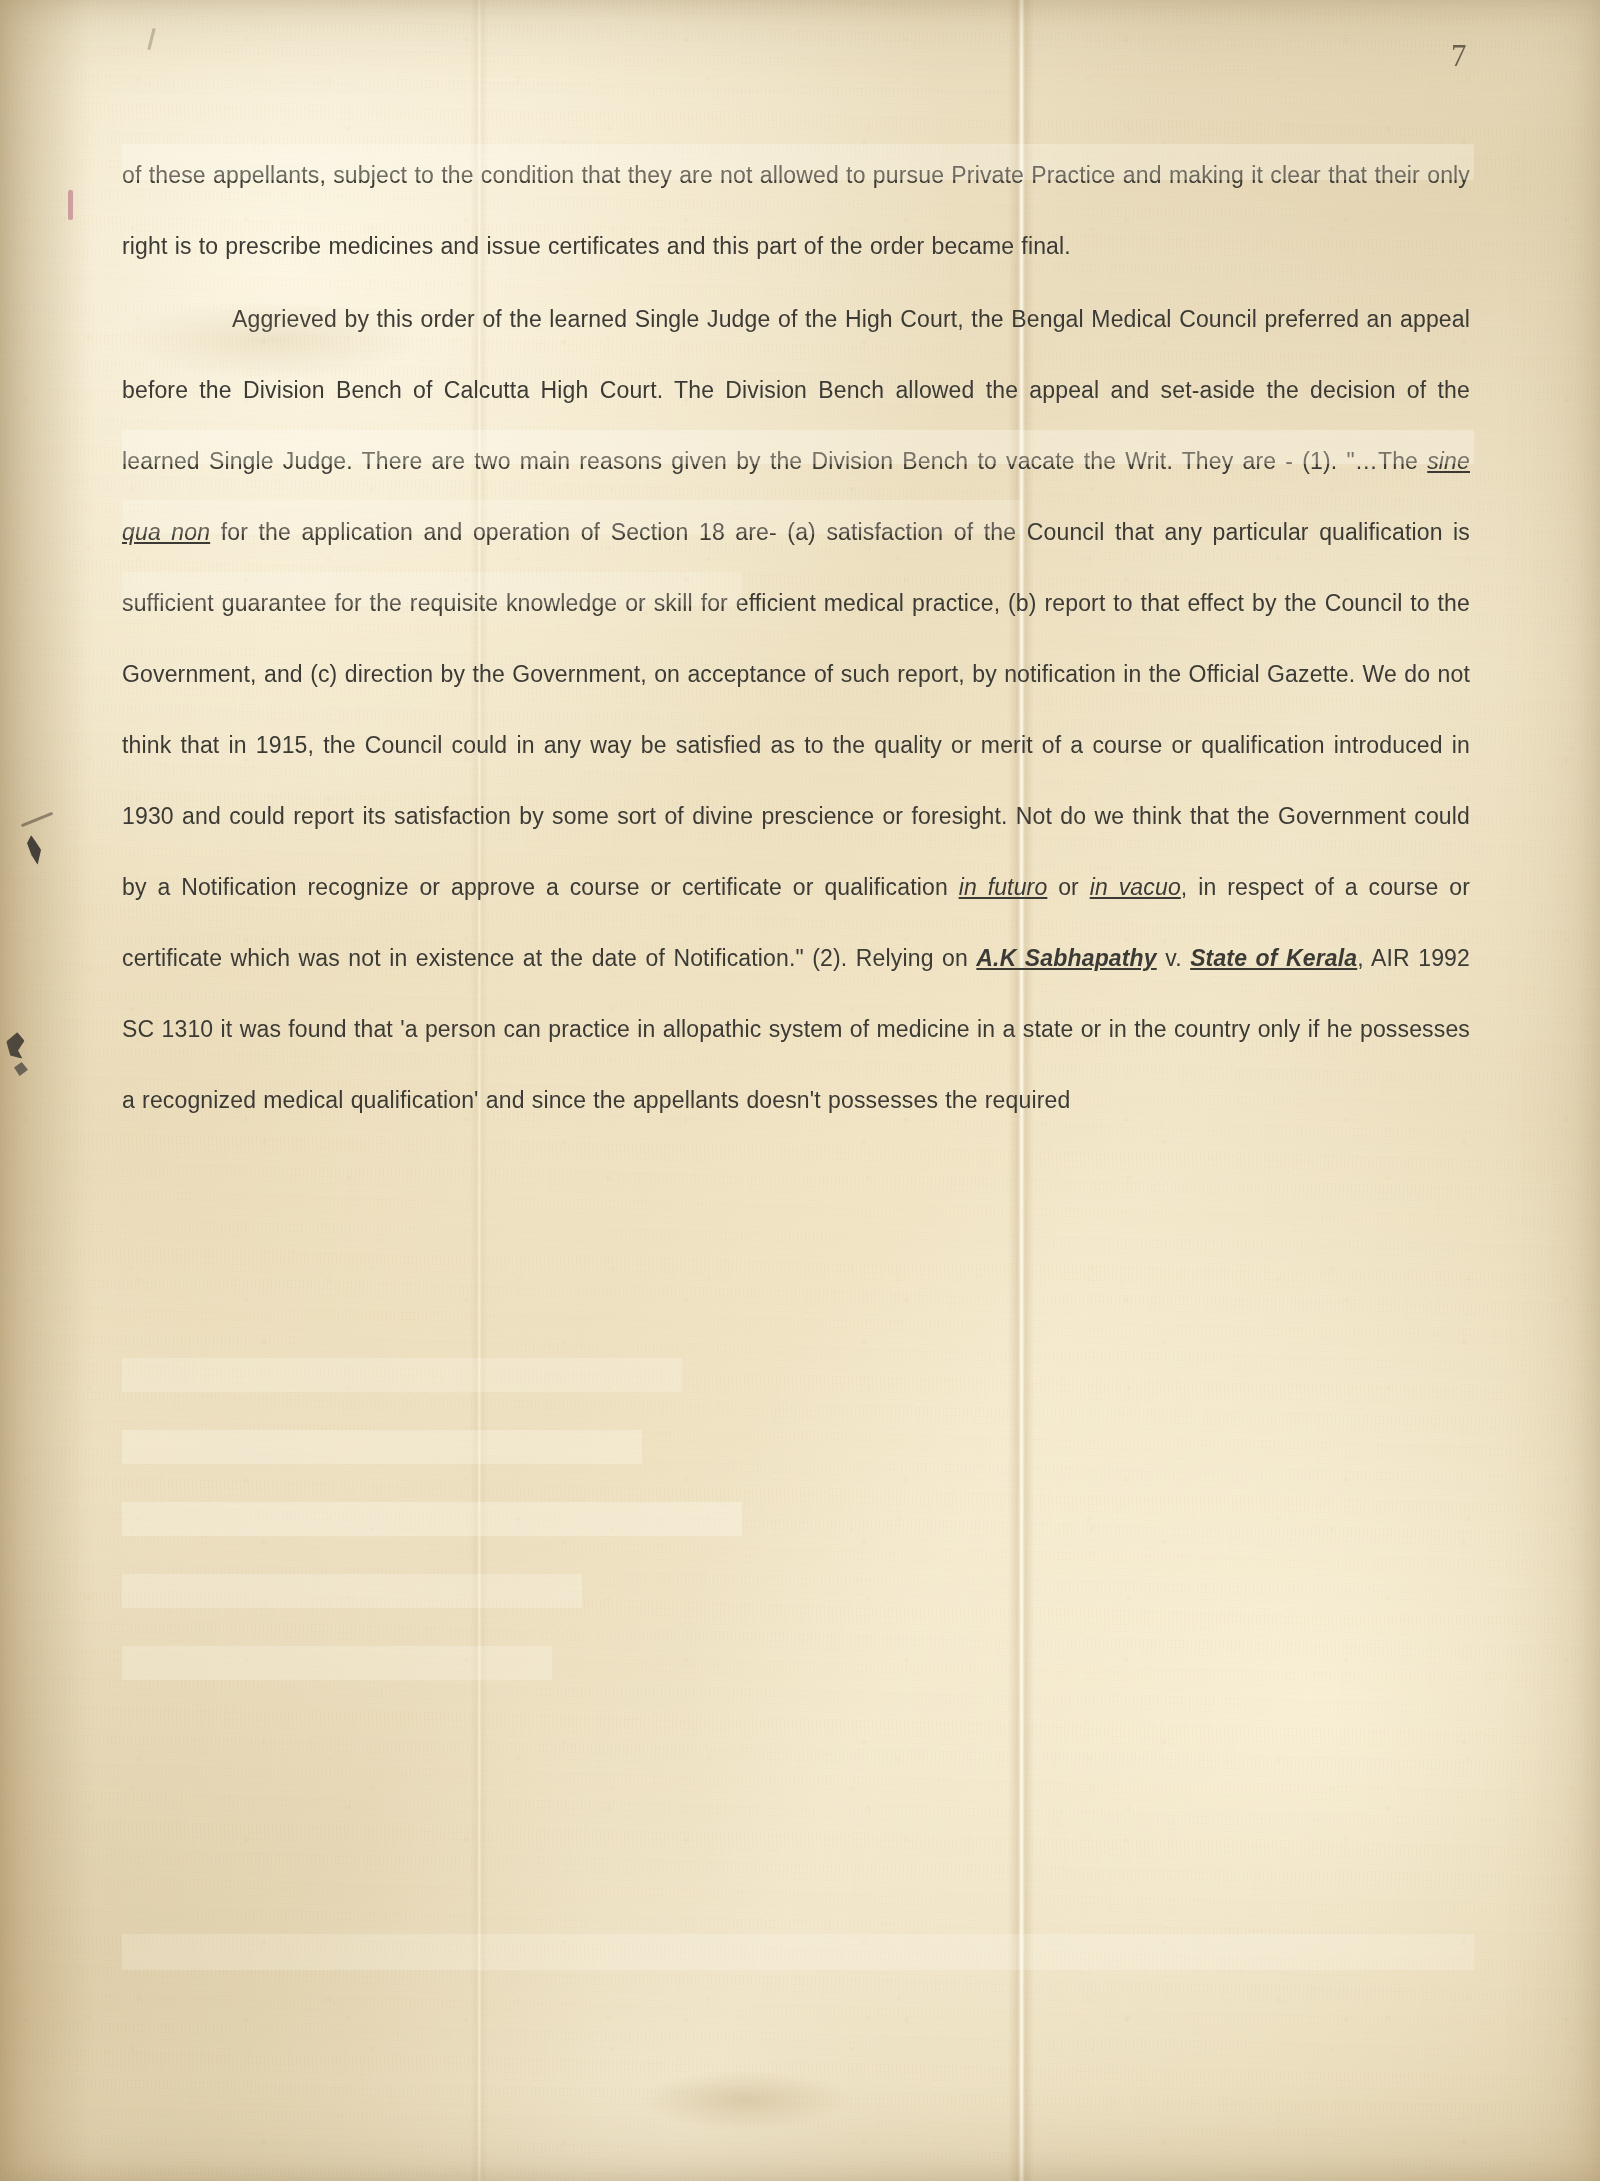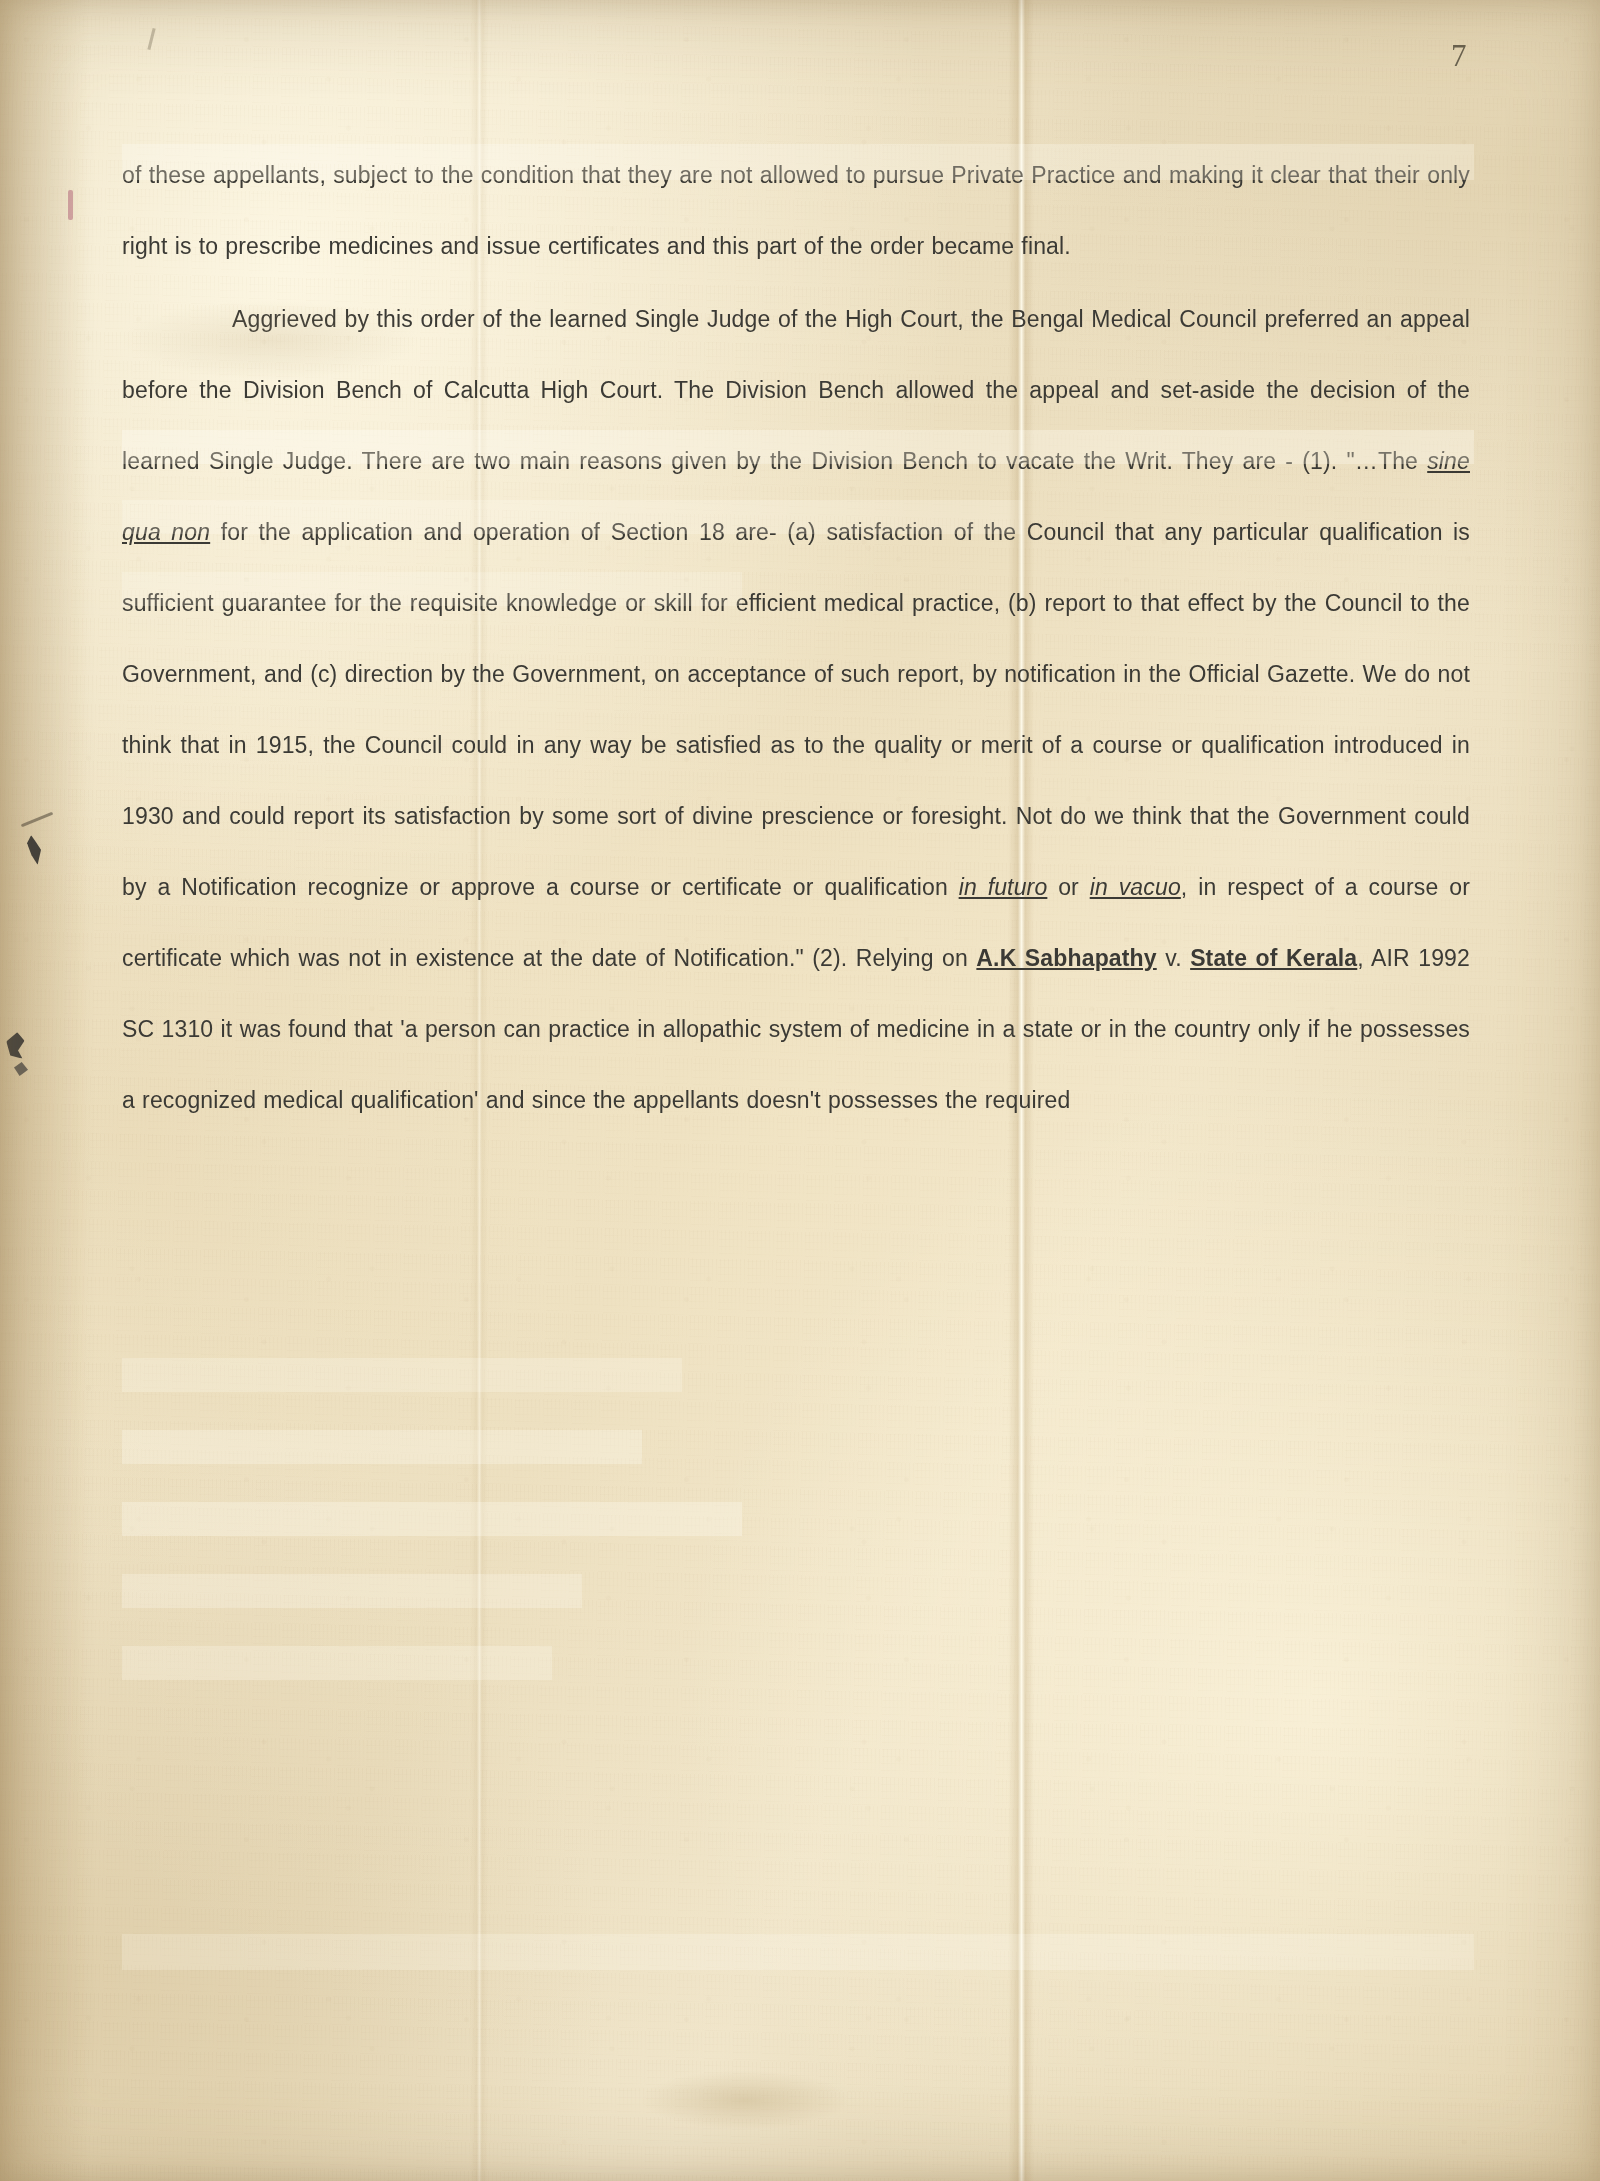--- a/index.html
+++ b/index.html
@@ -103,21 +103,21 @@
     font-size: 23px;
     line-height: 71px;
     color: #3b3a35;
     letter-spacing: .15px;
     word-spacing: .6px;
     margin: 0;
   }
   .para.p1 { margin-bottom: 2px; }
   .para.p2 { text-indent: 110px; margin-top: 0; }
   .para i { font-style: italic; text-decoration: underline; }
-  .para .u { text-decoration: underline; font-weight: bold; }
+  .para .u { text-decoration: underline; font-style: italic; font-weight: bold; }
 
   
   .fade-layer {
     position: absolute;
     inset: 0;
     pointer-events: none;
     mix-blend-mode: screen;
   }
   .fade-band {
     position: absolute;

